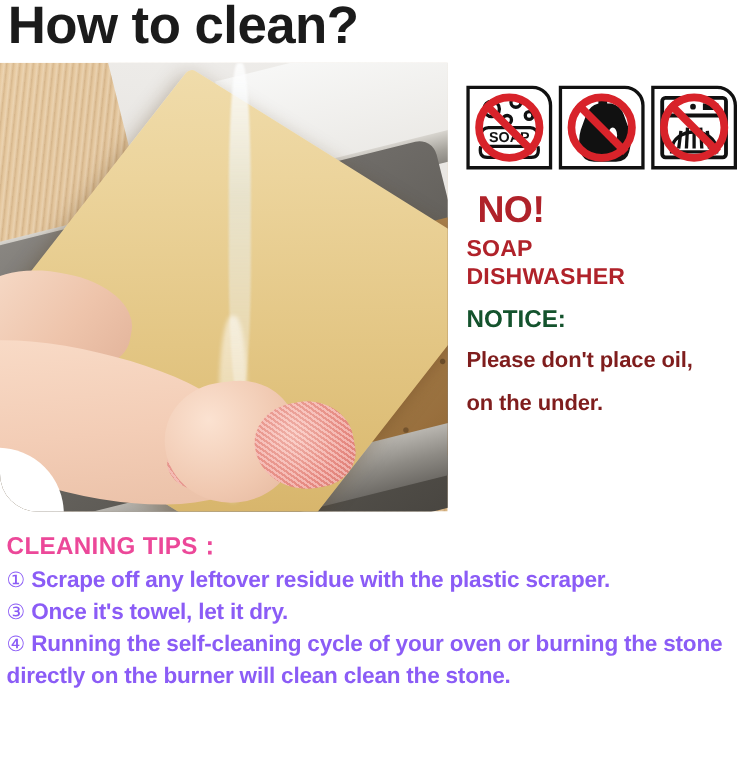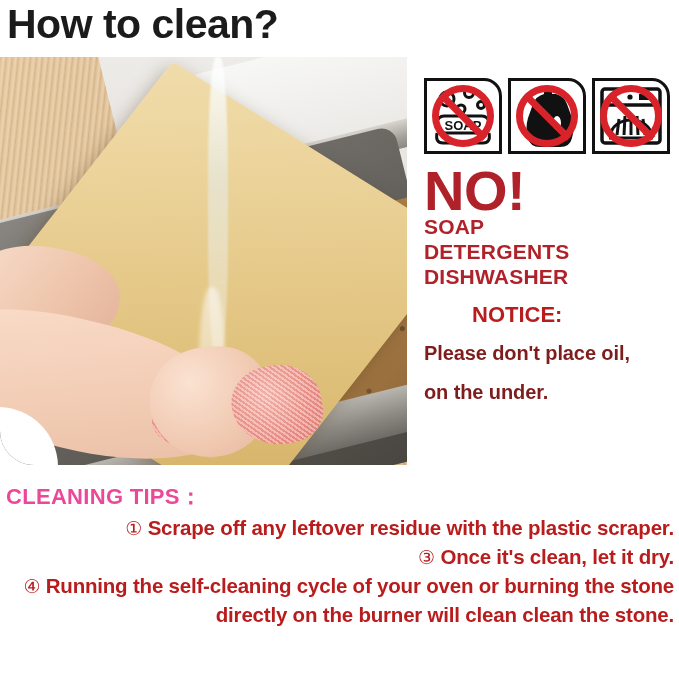--- a/index.html
+++ b/index.html
@@ -11,21 +11,21 @@
     font-family: "Liberation Sans", sans-serif;
     overflow: hidden;
     position: relative;
   }
 
   
   .page-title {
     position: absolute;
     left: 7px;
     top: 1px;
-    font-size: 41px;
+    font-size: 48px;
     font-weight: bold;
     color: #1b1b1b;
     letter-spacing: -0.5px;
     line-height: 46px;
   }
 
   
   .photo {
     position: absolute;
     left: 0px;
@@ -284,40 +284,40 @@
     top: 50%;
     width: 62px;
     height: 7px;
     margin: -3.5px 0 0 -31px;
     background: #d8232a;
     transform: rotate(45deg);
   }
 
   .no-word {
     margin-top: 14px;
-    font-size: 56px;
+    font-size: 34px;
     font-weight: bold;
     color: #b0222a;
     line-height: 46px;
     letter-spacing: -0.5px;
+    margin-left: 10px;
   }
   .no-list-item {
     font-size: 21px;
     font-weight: bold;
     color: #b0222a;
     line-height: 25px;
     letter-spacing: 0.2px;
   }
   .notice-head {
     margin-top: 12px;
     font-size: 22px;
     font-weight: bold;
-    color: #b91c1c;
+    color: #14532d;
     line-height: 27px;
-    margin-left: 48px;
   }
   .notice-body {
     font-size: 20px;
     font-weight: bold;
     color: #7f1d1d;
     line-height: 27px;
     letter-spacing: -0.1px;
     margin-top: 12px;
   }
 
@@ -334,25 +334,24 @@
     color: #ec4899;
     line-height: 28px;
     letter-spacing: 0.3px;
   }
   .tips-list {
     margin-top: 3px;
   }
   .tip {
     font-size: 20.5px;
     font-weight: bold;
-    color: #b91c1c;
+    color: #8b5cf6;
     line-height: 28px;
     letter-spacing: -0.2px;
     text-indent: 0;
-    text-align: right;
   }
   .tip .num {
     font-weight: normal;
     font-size: 19px;
   }
 </style>
 </head>
 <body>
 
 <div class="page-title">How to clean?</div>
@@ -429,40 +428,39 @@
         </svg>
       </div>
       <div class="ban"></div>
     </div>
   </div>
 
   <div class="no-word">NO!</div>
 
   <div>
     <div class="no-list-item">SOAP</div>
-    <div class="no-list-item">DETERGENTS</div>
     <div class="no-list-item">DISHWASHER</div>
   </div>
 
   <div class="notice-head">NOTICE:</div>
   <div>
     <div class="notice-body">Please don't place oil,</div>
     <div class="notice-body">on the under.</div>
   </div>
 </div>
 
 <div class="tips">
   <div class="tips-title">CLEANING TIPS：</div>
   <div class="tips-list">
     <div class="tip">
       <span class="num">①</span>
       <span>Scrape off any leftover residue with the plastic scraper.</span>
     </div>
     <div class="tip">
       <span class="num">③</span>
-      <span>Once it's clean, let it dry.</span>
+      <span>Once it's towel, let it dry.</span>
     </div>
     <div class="tip">
       <span class="num">④</span>
       <span>Running the self-cleaning cycle of your oven or burning the stone directly on the burner will clean clean the stone.</span>
     </div>
   </div>
 </div>
 
 </body></html>

